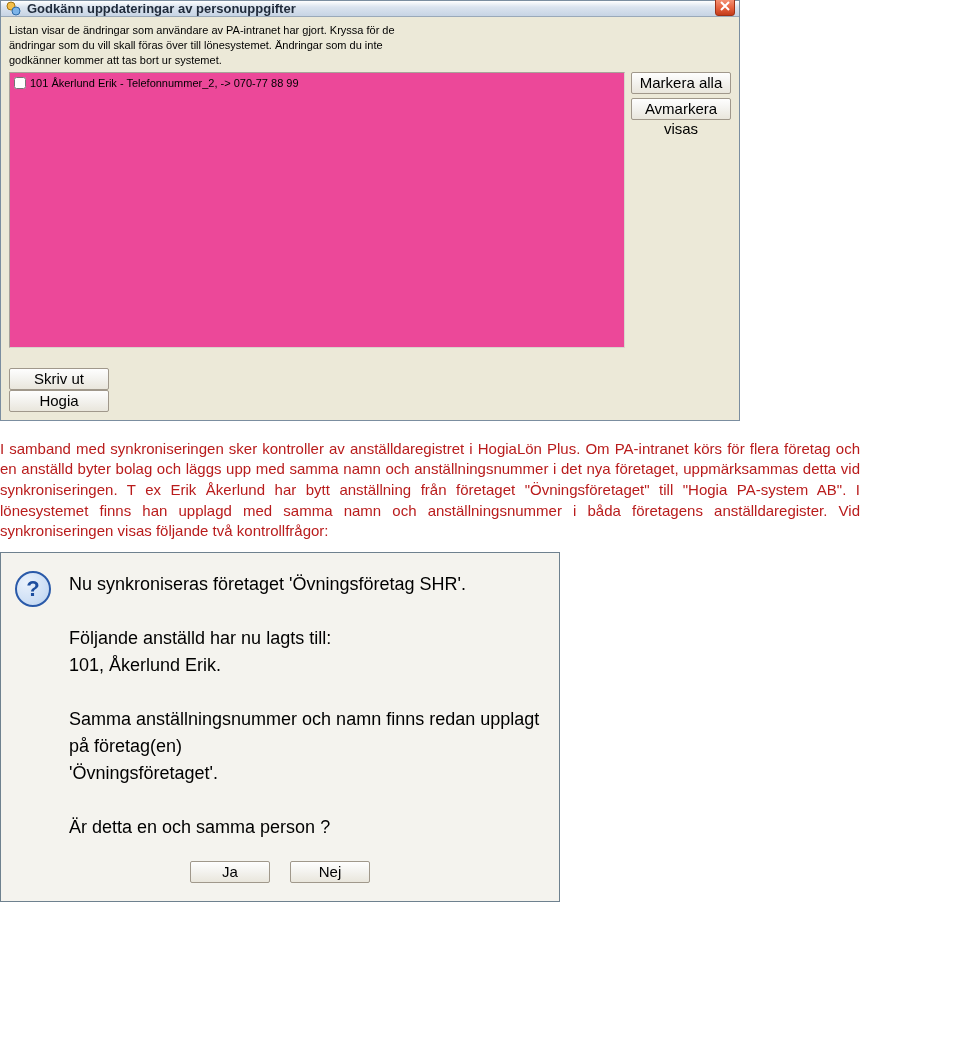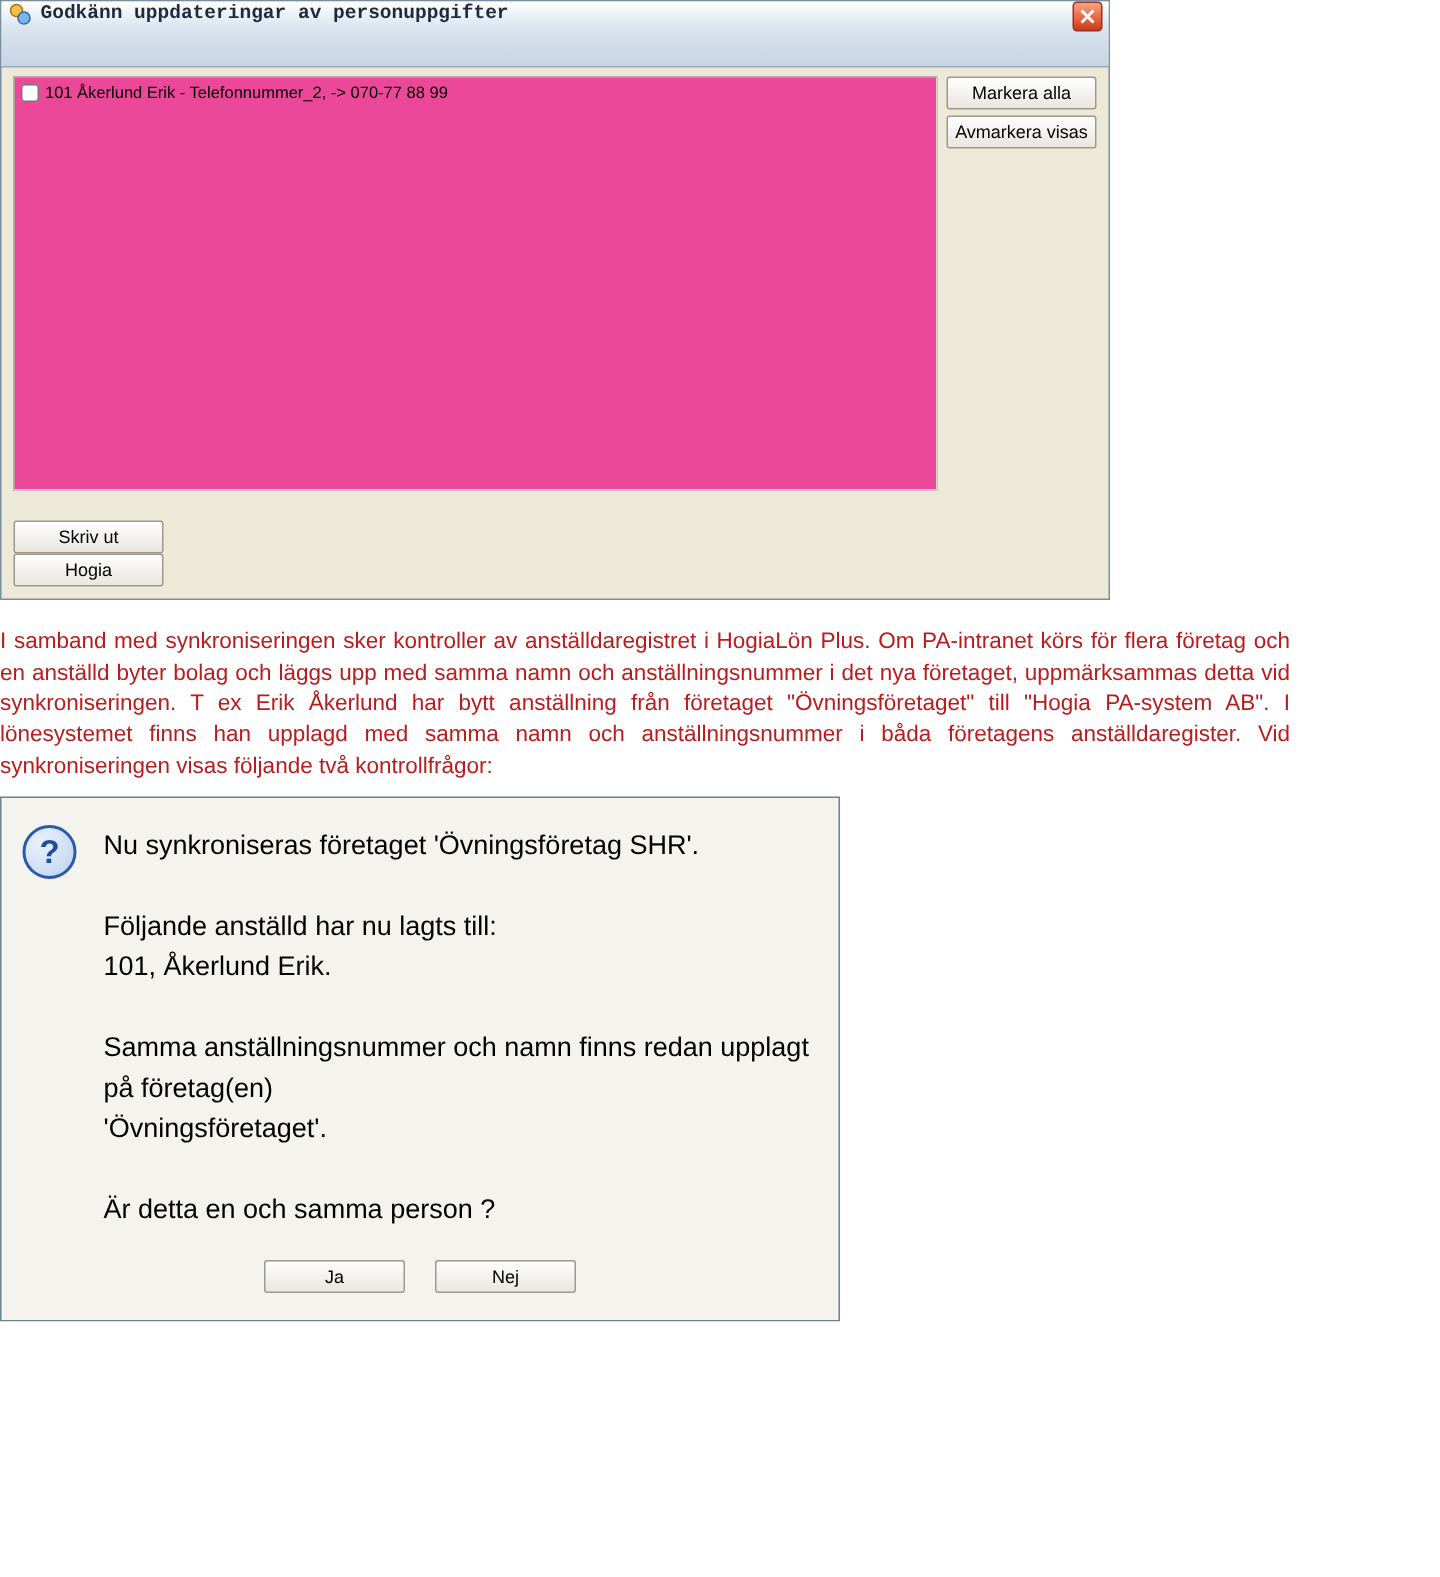--- a/index.html
+++ b/index.html
@@ -14,26 +14,25 @@
 
   
   .dialog1 {
     width: 740px;
     margin: 0 0 14px 0;
     border: 1px solid #7b8ea0;
     background: #ece9d8;
   }
   .titlebar {
     display: flex;
-    align-items: flex-start;
-    height: 44px;
+    align-items: flex-end;
+    height: 16px;
     padding: 0 4px;
     background: linear-gradient(#ffffff,#dbe4ef 40%,#c7d4e4);
     border-bottom: 1px solid #9aa9b9;
-    font-family: Liberation Mono, monospace;
   }
   .titlebar .icon {
     width: 16px; height: 16px;
     margin-right: 6px;
     display: inline-flex; align-items: center; justify-content: center;
   }
   .titlebar .title-text {
     flex: 1;
     font-weight: bold;
     color: #1f2a3a;
@@ -87,21 +86,21 @@
     width: 100px;
     display: flex;
     flex-direction: column;
     gap: 4px;
   }
   .wbtn {
     height: 22px;
     background: linear-gradient(#fefefe,#f3f2ee 50%,#e9e6dc);
     border: 1px solid #a0988b;
     border-radius: 2px;
-    font-size: 12px;
+    font-size: 15px;
     text-align: center;
     line-height: 20px;
     cursor: pointer;
   }
   .bottom-row {
     display: flex;
     justify-content: space-between;
     margin-top: 20px;
     flex-direction: column;
   }
@@ -159,41 +158,44 @@
     color: #000;
     line-height: 1.5;
     white-space: pre-line;
   }
   .dialog2-buttons {
     display: flex;
     justify-content: center;
     gap: 20px;
     padding: 14px 0 18px 0;
   }
-  .dialog2-buttons .wbtn { width: 94px; }
+  .dialog2-buttons .wbtn { width: 80px; }
 </style>
 </head>
 <body>
 
 <div class="dialog1">
   <div class="titlebar">
     <span class="icon">
       <svg width="16" height="16" viewBox="0 0 16 16">
         <circle cx="6" cy="6" r="4" fill="#f5c04a" stroke="#a37412"></circle>
         <circle cx="11" cy="11" r="4" fill="#7db4e8" stroke="#2d6aa8"></circle>
       </svg>
     </span>
     <span class="title-text">Godkänn uppdateringar av personuppgifter</span>
     <div class="close-btn">
       <svg width="10" height="10" viewBox="0 0 10 10">
           <path d="M1 1 L9 9 M9 1 L1 9" stroke="#fff" stroke-width="2"></path>
         </svg>
     </div>
   </div>
   <div class="dialog1-body">
+    <div class="instructions">Listan visar de ändringar som användare av PA-intranet har gjort. Kryssa för de
+ändringar som du vill skall föras över till lönesystemet. Ändringar som du inte
+godkänner kommer att tas bort ur systemet.</div>
     <div class="list-and-side">
       <div class="listbox">
         <div class="list-row">
           <input type="checkbox" style="">
           <span>101  Åkerlund Erik - Telefonnummer_2,  -&gt; 070-77 88 99</span>
         </div>
       </div>
       <div class="side-buttons">
         <div class="wbtn">Markera alla</div>
         <div class="wbtn">Avmarkera visas</div>

